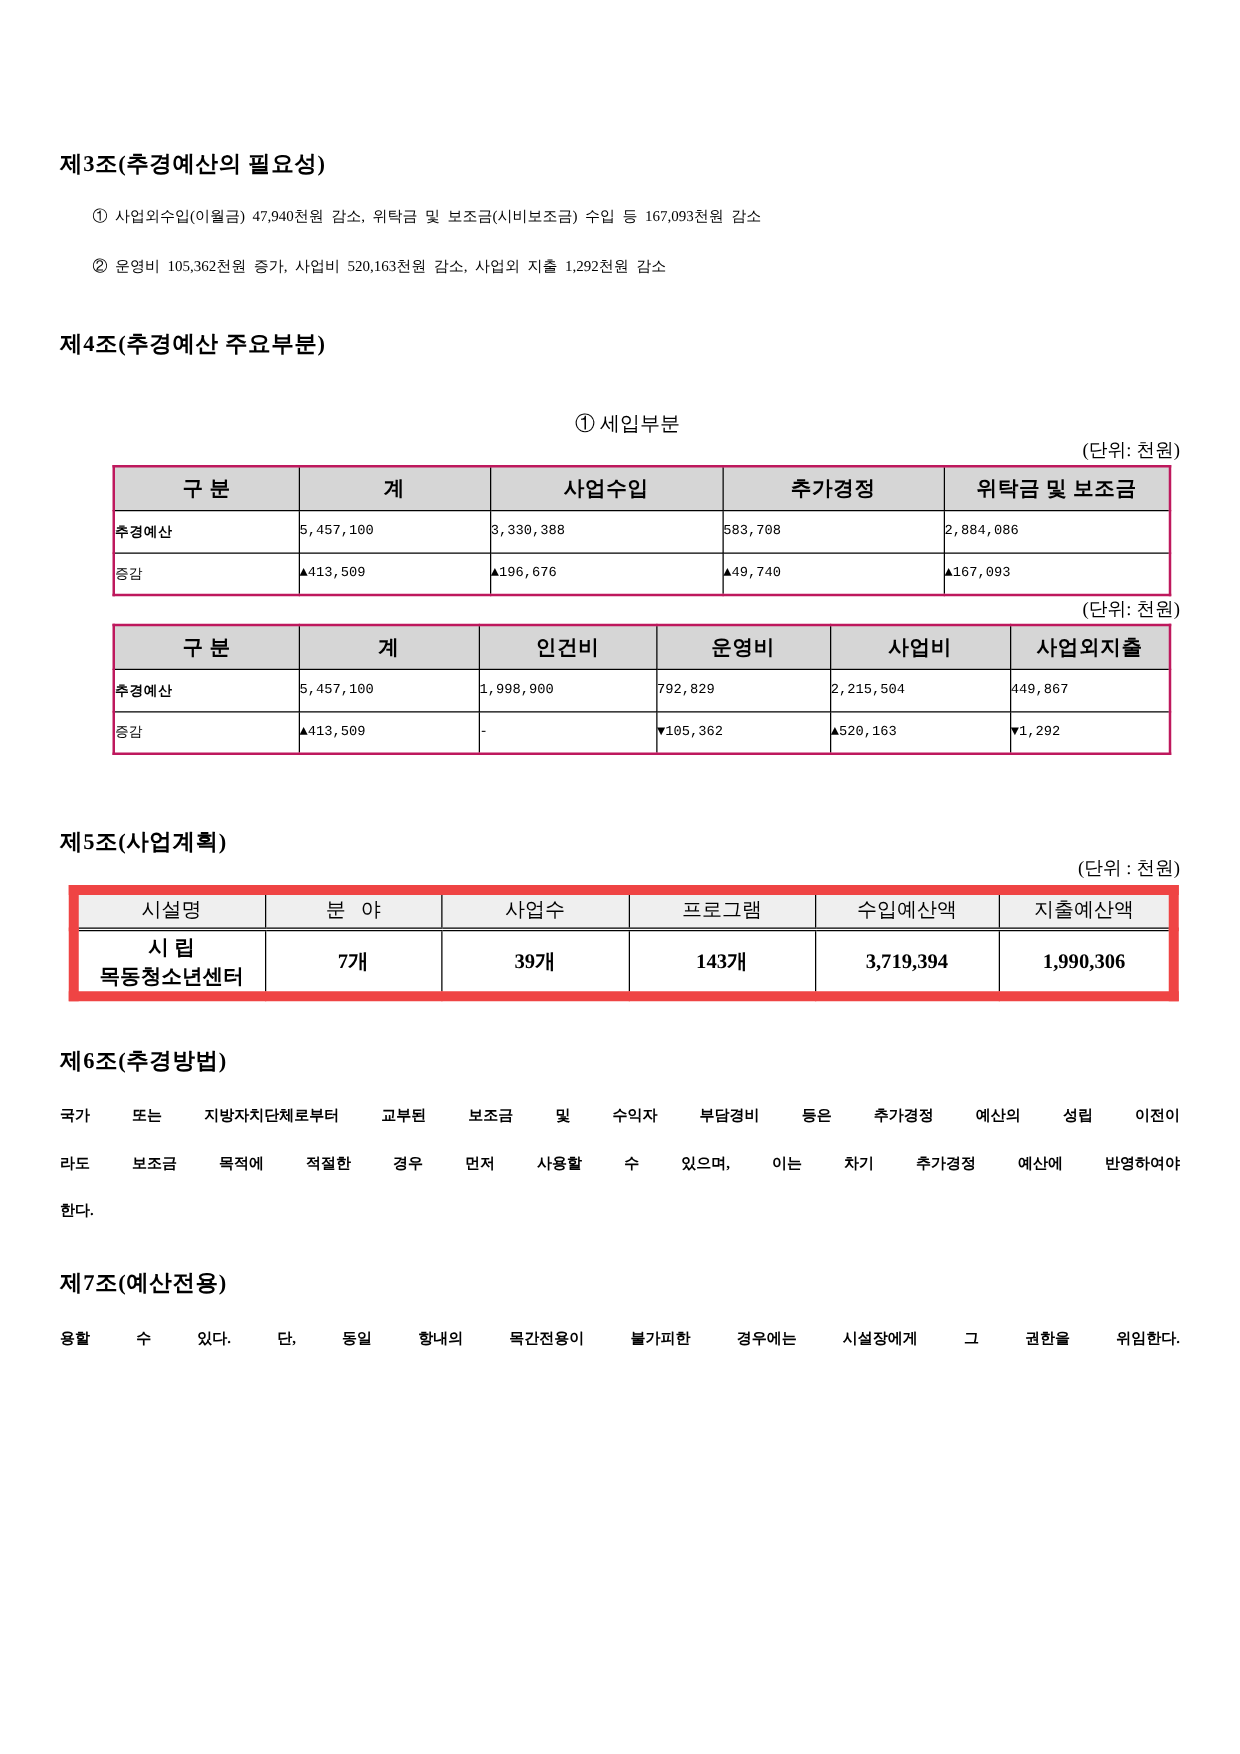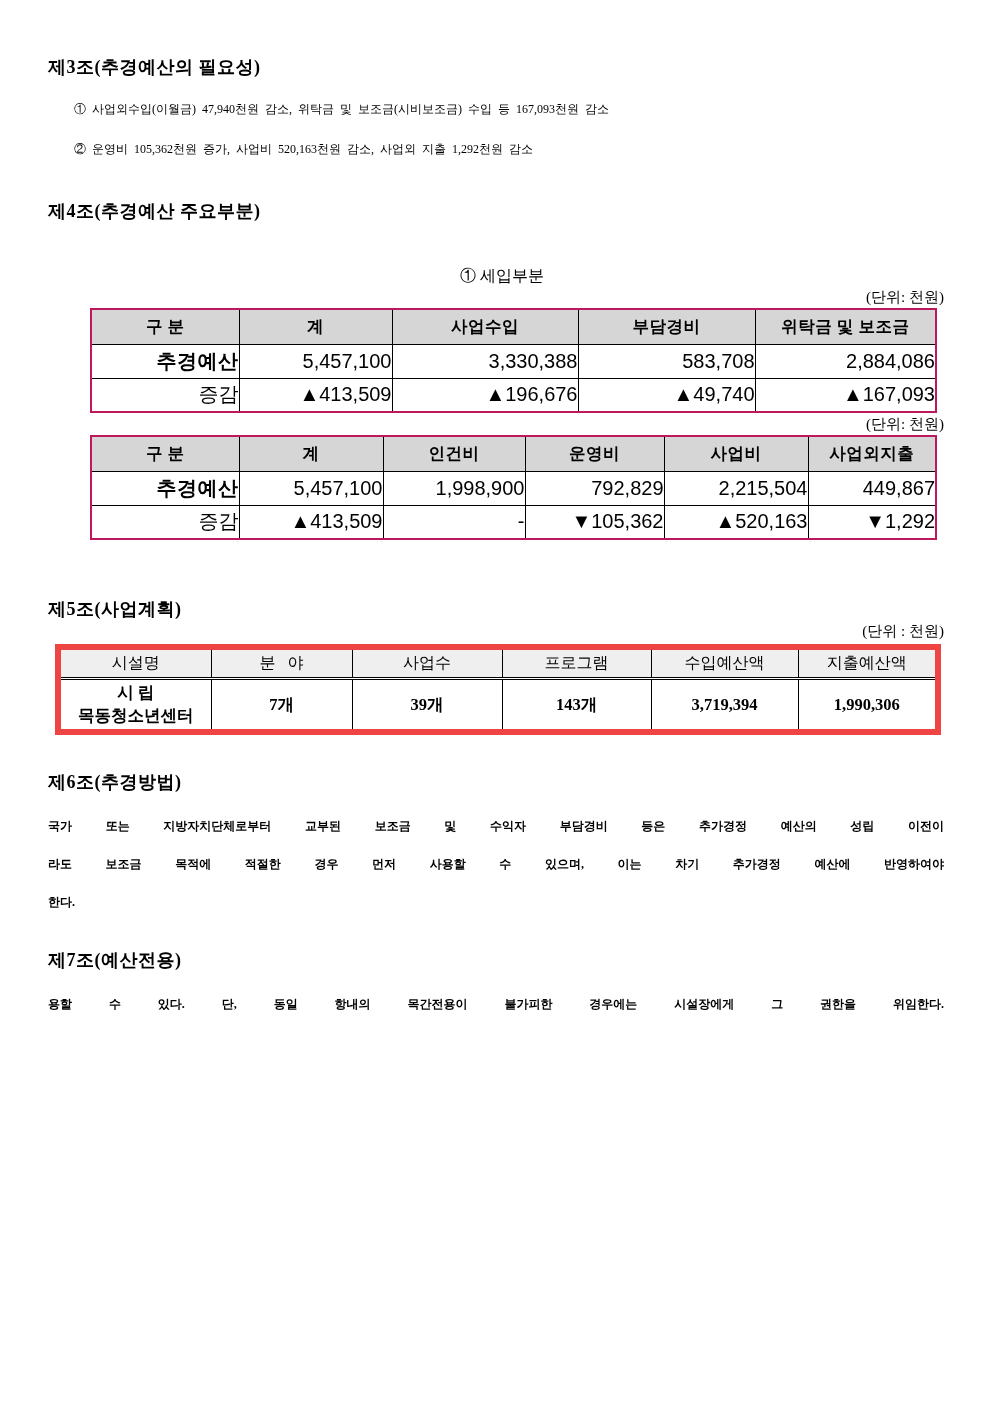--- a/index.html
+++ b/index.html
@@ -3,21 +3,21 @@
 <meta charset="utf-8">
 <style>
   * { margin: 0; padding: 0; box-sizing: border-box; }
   html, body { background: #ffffff; }
   body {
     width: 992px; height: 1403px;
     font-family: "Liberation Serif", "DejaVu Serif", serif;
     color: #000;
     overflow: hidden;
   }
-  .page { width: 992px; height: 1403px; padding: 56px 48px 0 48px; }
+  .page { width: 992px; height: 1403px; padding: 120px 48px 0 48px; }
 
   .sec-title {
     font-size: 18px; line-height: 22px; font-weight: 700;
     letter-spacing: 0.5px;
   }
   .mt-s4 { margin-top: 40px; }
   .mt-s5 { margin-top: 58px; }
   .mt-s6 { margin-top: 36px; }
   .mt-s7 { margin-top: 28px; }
 
@@ -39,29 +39,29 @@
   }
   .budget-table th {
     background: #d6d6d6;
     border: 1px solid #000;
     font-size: 16.5px; font-weight: 700;
     height: 35px; text-align: center; vertical-align: middle;
     letter-spacing: 0.5px;
   }
   .budget-table td {
     border: 1px solid #000;
-    font-size: 20px; height: 34px;
-    text-align: right; vertical-align: middle;
+    font-size: 11px; height: 34px;
+    text-align: left; vertical-align: middle; font-family: Liberation Mono, monospace;
   }
   .row-head-bold { font-weight: 700; font-size: 16.5px; letter-spacing: 0.5px; }
   .num { font-family: "Liberation Sans", "DejaVu Sans", sans-serif; font-size: 16px; }
 
   .plan-table {
     width: 880px; margin-left: 7px; margin-top: 3px;
-    border: 6px solid #ef4444;
+    border: 8px solid #ef4444;
   }
   .plan-table th {
     background: #efefef;
     border: 1px solid #000;
     border-bottom: 3px double #000;
     font-size: 16px; font-weight: 400;
     height: 31px; text-align: center; vertical-align: middle;
   }
   .plan-table td {
     border: 1px solid #000;
@@ -99,21 +99,21 @@
         <col style="width:153px">
         <col style="width:186px">
         <col style="width:177px">
         <col style="width:181px">
     </colgroup>
     <thead>
       <tr>
         <th>구 분</th>
         <th>계</th>
         <th>사업수입</th>
-        <th>부담경비</th>
+        <th>추가경정</th>
         <th>위탁금 및 보조금</th>
       </tr>
     </thead>
     <tbody>
       <tr>
         <td class="row-head-bold">추경예산</td>
         <td class="num">5,457,100</td>
         <td class="num">3,330,388</td>
         <td class="num">583,708</td>
         <td class="num">2,884,086</td>

